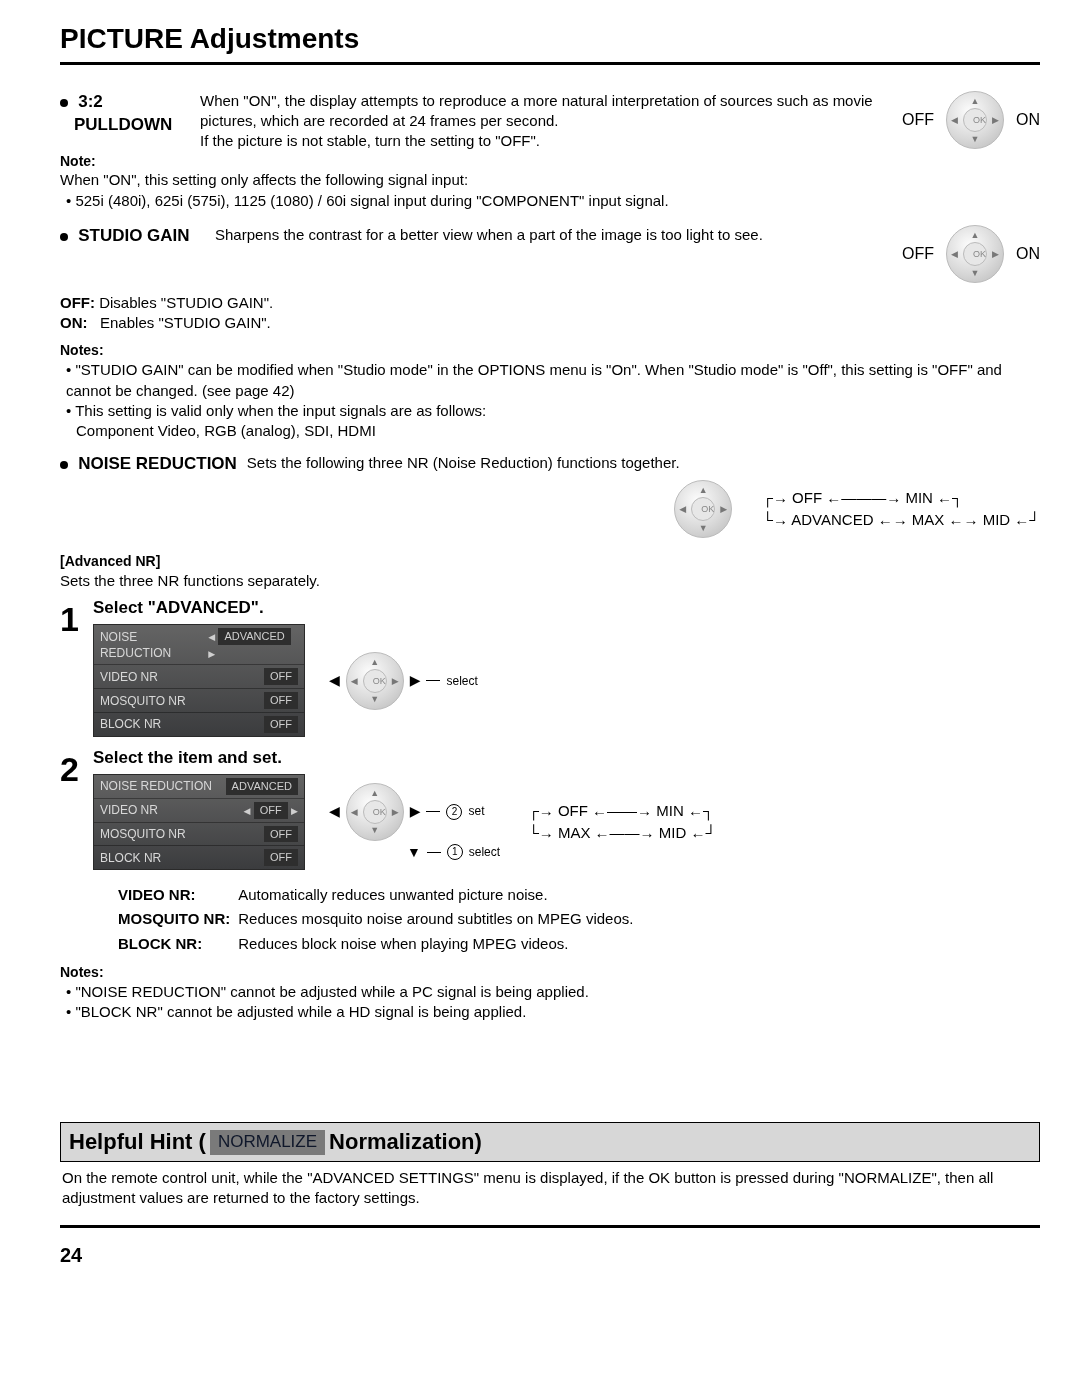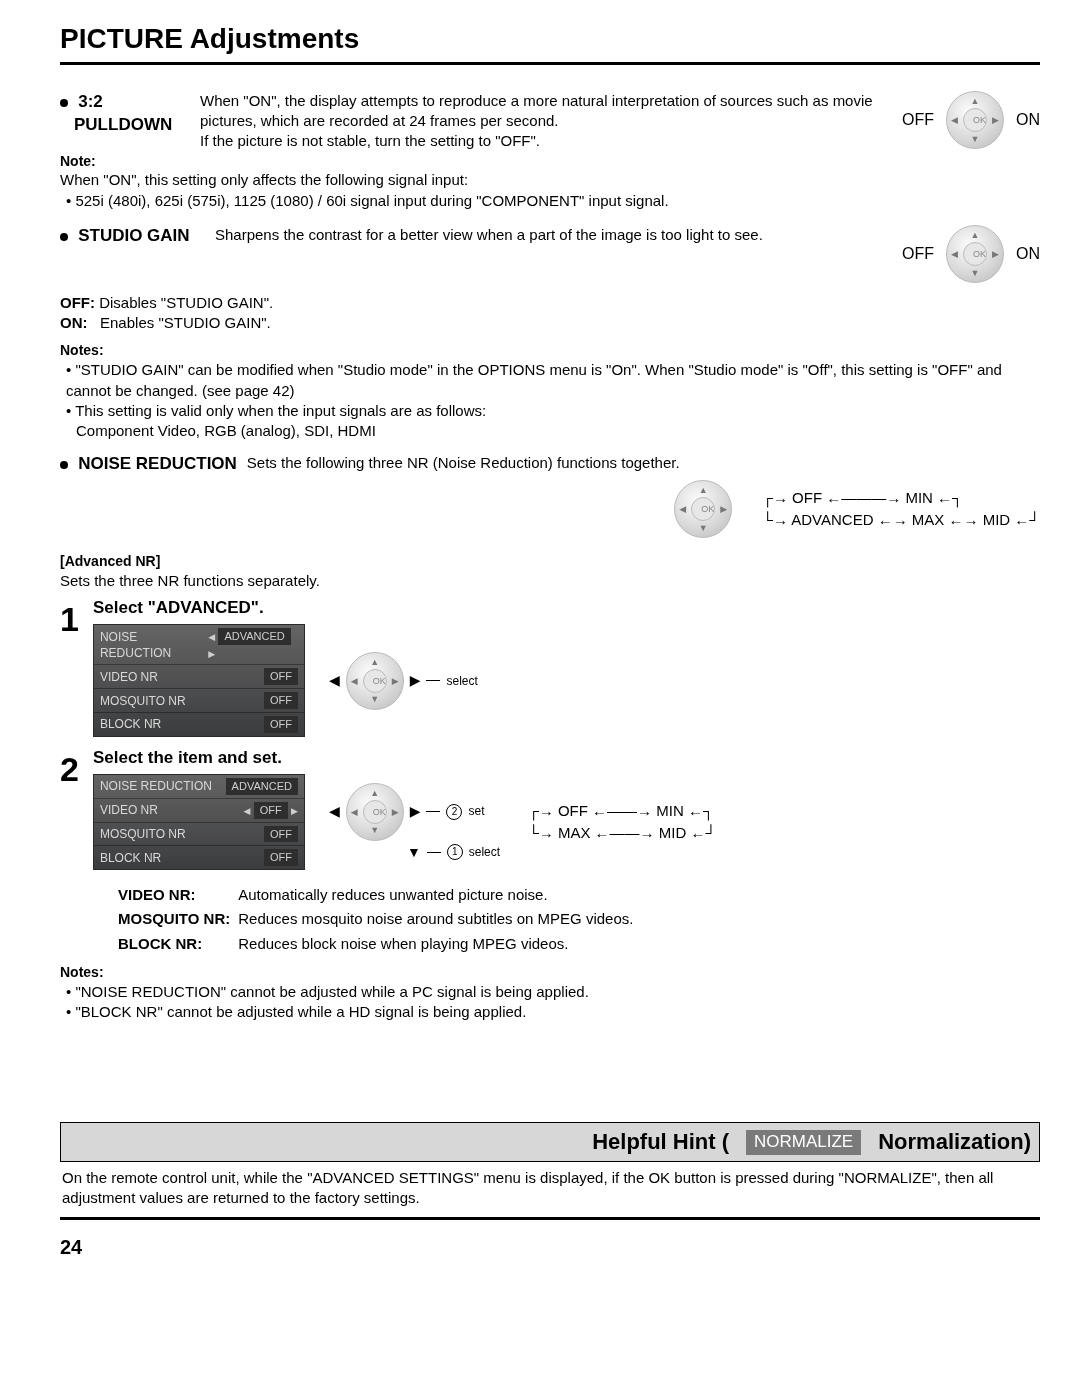--- a/index.html
+++ b/index.html
@@ -72,23 +72,23 @@
     padding:3px 6px;border-top:1px solid rgba(0,0,0,.35);}
   .osd .r:first-child{border-top:none;}
   .osd .sel{display:inline-block;background:#2e2e2e;padding:1px 6px;font-size:11px;color:#cfcfcf;}
   .osd .tri{font-size:9px;color:#cfcfcf;}
   .dpad-wrap{display:flex;align-items:center;gap:6px;font-size:14px;}
   .dashline{border-bottom:1px solid #000;height:0;display:inline-block;width:14px;vertical-align:middle;}
   .label-small{font-size:12px;}
   .glossary td{vertical-align:top;padding:1px 6px 1px 0;font-size:15px;}
   .glossary td.k{font-weight:bold;white-space:nowrap;}
   .hint-box{background:#d7d7d7;border:1px solid #000;padding:4px 8px;margin-top:100px;}
-  .hint-title{font-size:22px;font-weight:bold;display:flex;align-items:center;gap:17px;justify-content:flex-end;}
-  .inv{background:#7a7a7a;color:#ffffff;padding:1px 8px;font-size:17px;font-weight:normal;}
-  .below-hint{border-bottom:3px solid #000;padding:6px 2px 8px 2px;font-size:15px;}
+  .hint-title{font-size:22px;font-weight:bold;display:flex;align-items:center;gap:4px;}
+  .inv{background:#7a7a7a;color:#0f172a;padding:1px 8px;font-size:17px;font-weight:normal;}
+  .below-hint{border-bottom:3px solid #000;padding:6px 2px 16px 2px;font-size:15px;}
   .pnum{font-size:20px;font-weight:bold;margin-top:14px;}
   .circ{display:inline-block;width:14px;height:14px;border:1px solid #000;border-radius:50%;
     font-size:10px;text-align:center;line-height:13px;}
   .flowbox{display:inline-flex;flex-direction:column;gap:2px;font-size:15px;padding-left:16px;}
   .arrow-seg{letter-spacing:0;}
 </style>
 </head>
 <body>
 
 <div class="title">PICTURE Adjustments</div>

